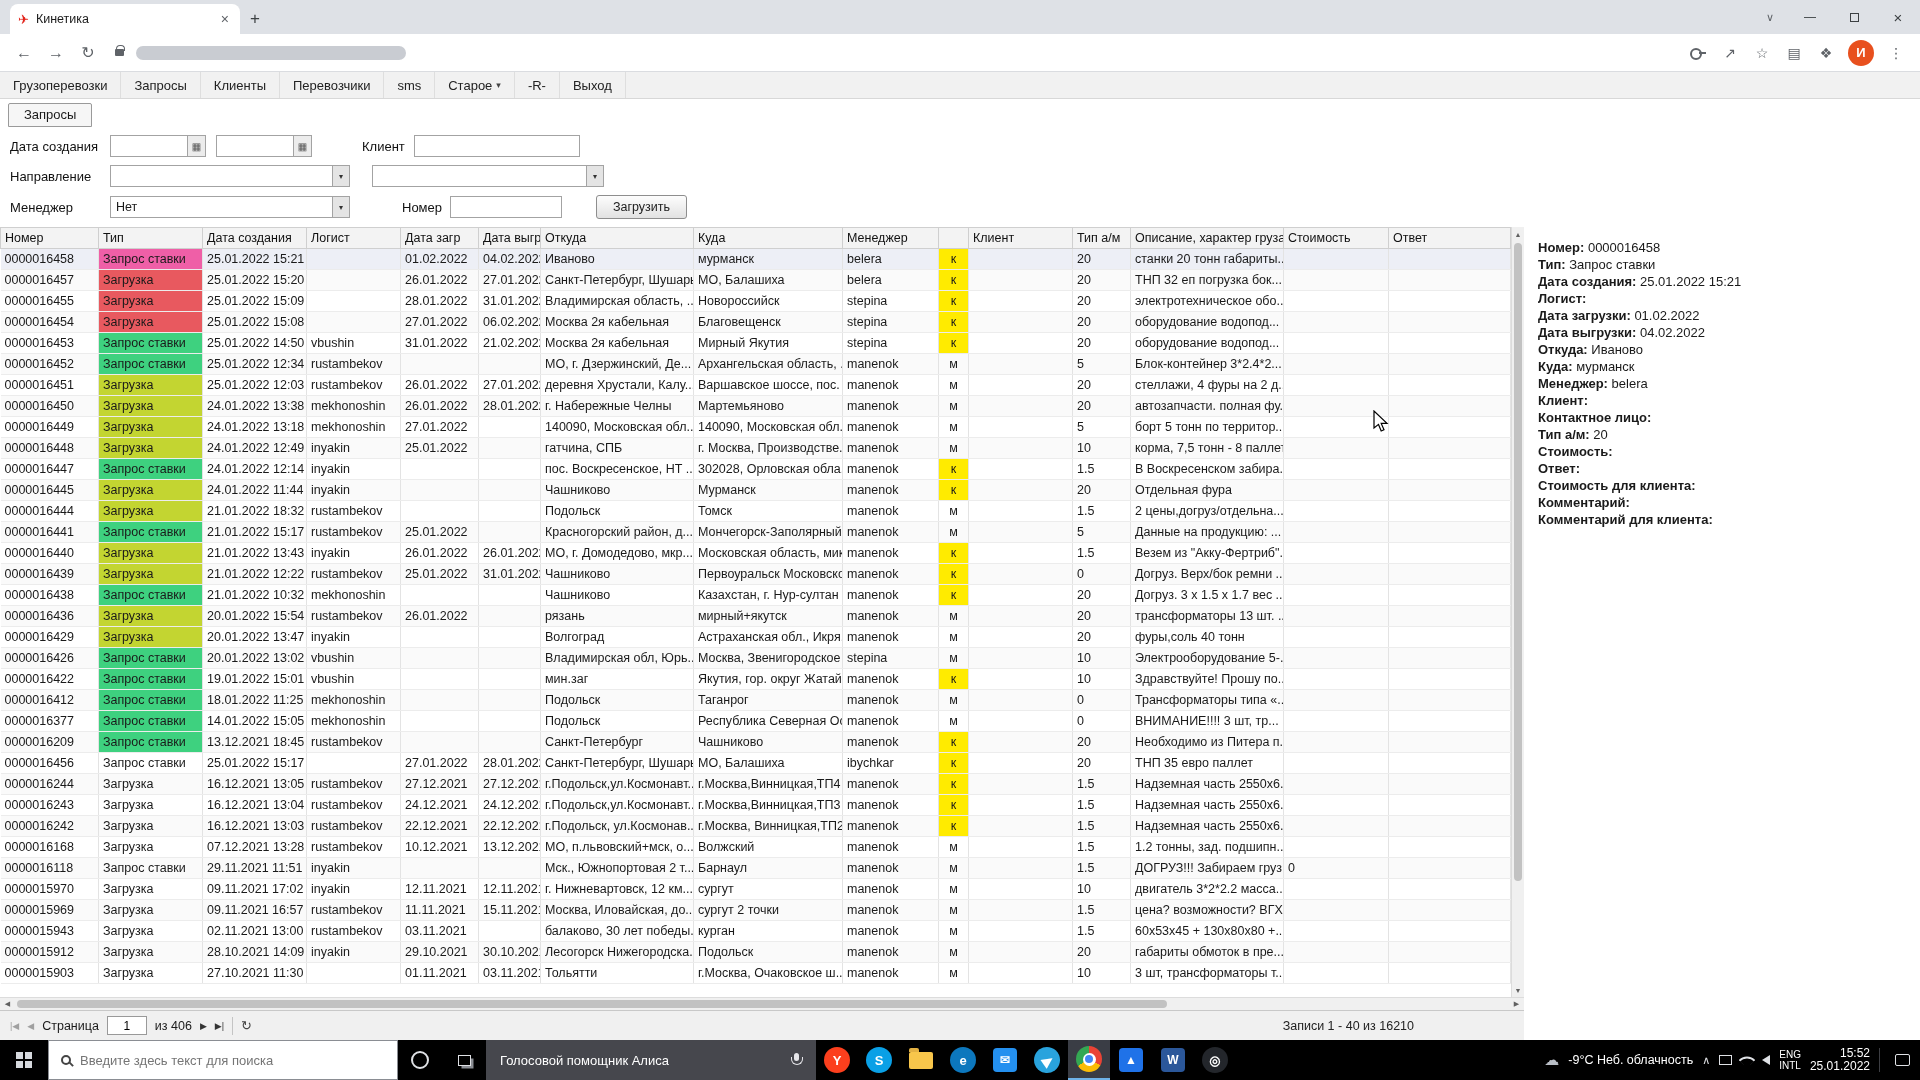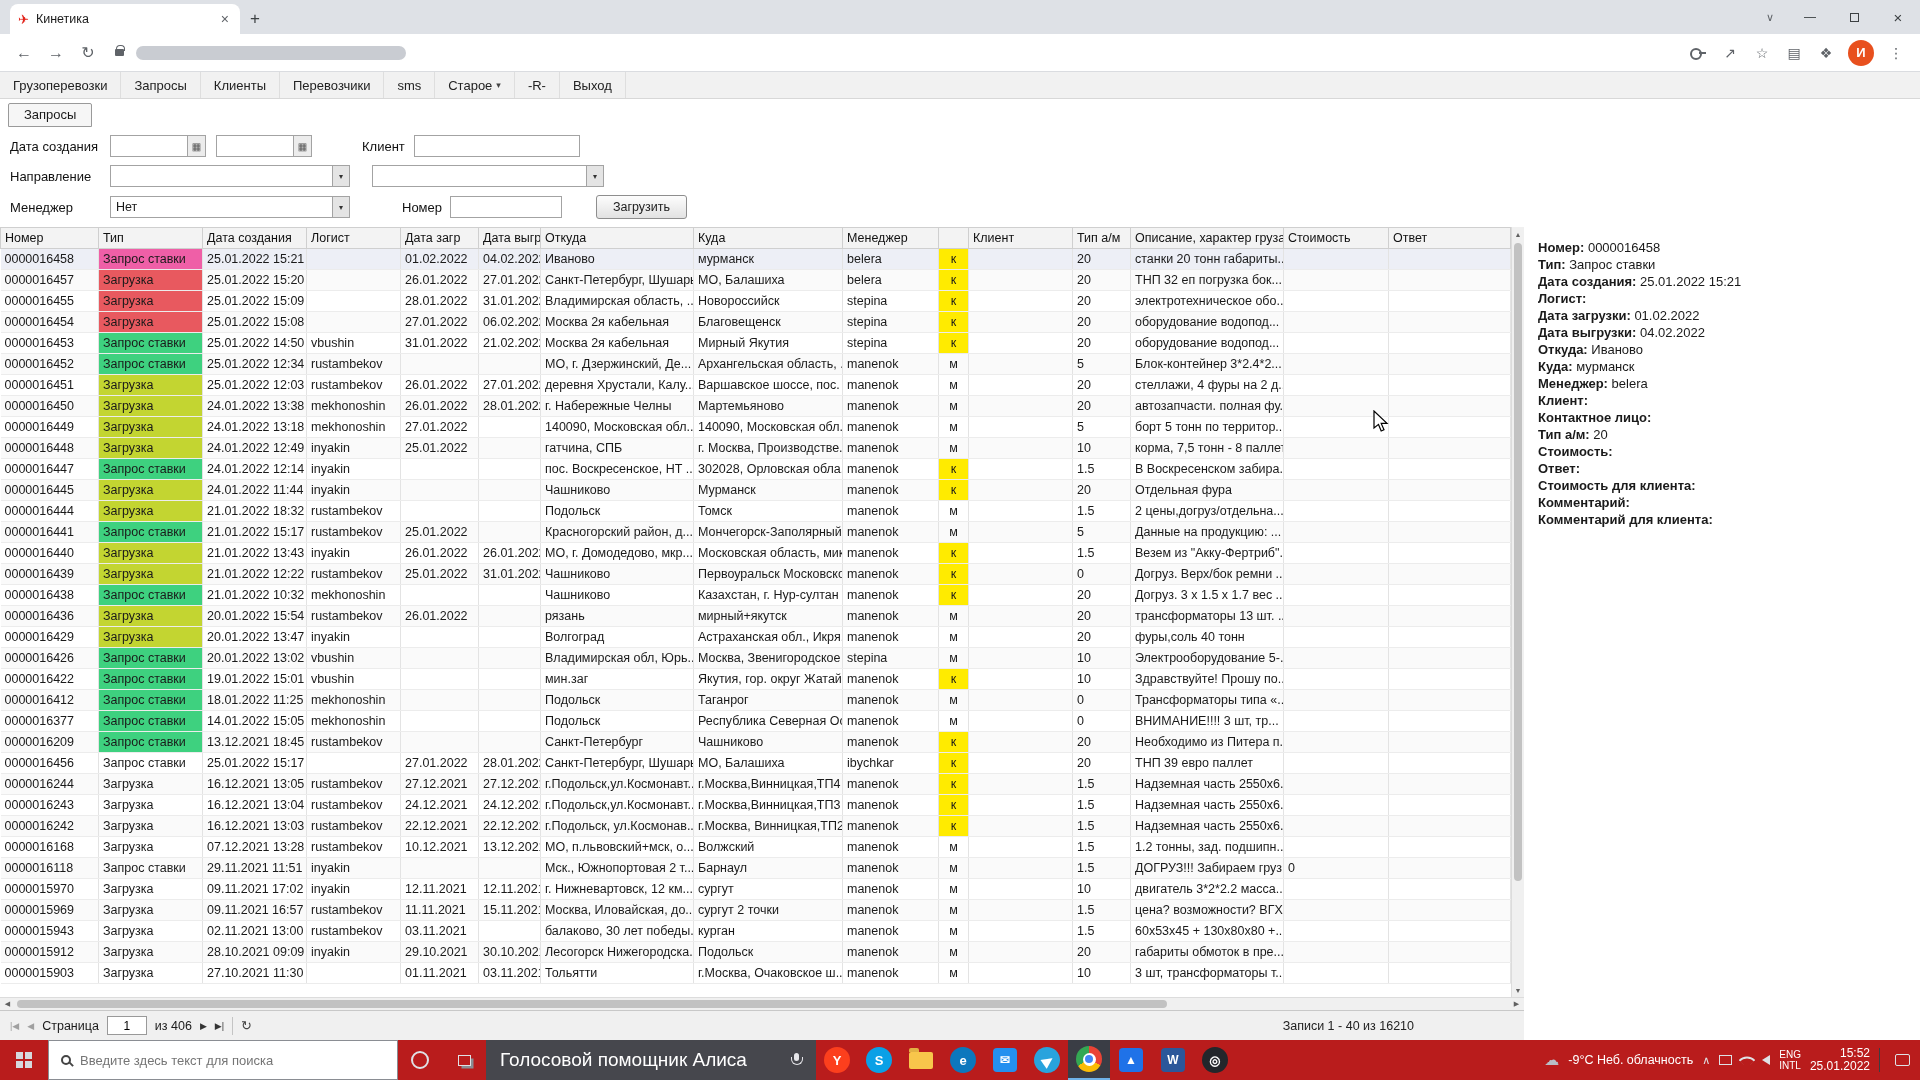--- a/index.html
+++ b/index.html
@@ -86,33 +86,33 @@
   .pginput { width:40px; height:19px; border:1px solid #999; text-align:center; font-size:12px; font-family:inherit; }
   .pgsep { width:1px; height:18px; background:#c4c4c4; }
   .refresh { font-size:13px; color:#444; }
   .records { margin-left:auto; margin-right:100px; color:#222; }
 
   
   .details { flex:1; background:#fff; padding:12px 14px; font-size:13px; line-height:17px; overflow:hidden; }
   .detail-line b { font-weight:bold; }
 
   
-  .taskbar { height:40px; background:#b91c1c; display:flex; align-items:stretch; flex:0 0 auto; }
+  .taskbar { height:40px; background:#000000; display:flex; align-items:stretch; flex:0 0 auto; }
   .tb-start { width:48px; display:grid; place-items:center; }
   .win-logo { display:grid; grid-template-columns:7px 7px; grid-template-rows:7px 7px; gap:2px; }
   .win-logo span { background:#d6d9de; }
   .tb-search { width:350px; background:#fff; display:flex; align-items:center; gap:9px; padding:0 12px; border:1px solid #8a8d93; }
   .mag { width:10px; height:10px; border:2px solid #444; border-radius:50%; position:relative; flex:0 0 auto; }
   .mag::after { content:''; position:absolute; width:6px; height:2px; background:#444; transform:rotate(45deg); right:-5px; bottom:-2px; }
   .tb-search input { border:none; outline:none; flex:1; font-size:13px; font-family:inherit; background:transparent; color:#333; }
   .tb-round, .tb-taskview { width:44px; display:grid; place-items:center; }
   .oring { width:18px; height:18px; border:2px solid #dfe1e5; border-radius:50%; }
   .tview { width:13px; height:11px; border:1.5px solid #dfe1e5; box-shadow:3px 3px 0 -0.5px #8a8d93; }
   .tb-alice { width:330px; background:#46474d; display:flex; align-items:center; gap:10px; padding:0 14px; }
-  .alice-label { flex:1; color:#fff; font-size:19px; white-space:nowrap; overflow:hidden; }
+  .alice-label { flex:1; color:#fff; font-size:13px; white-space:nowrap; overflow:hidden; }
   .mic { width:11px; height:15px; position:relative; flex:0 0 auto; }
   .mic::before { content:''; position:absolute; left:3px; top:0; width:5px; height:8px; background:#e6e6ea; border-radius:2.5px; }
   .mic::after { content:''; position:absolute; left:0px; top:4px; width:10px; height:7px; border:1.5px solid #e6e6ea; border-top:none; border-radius:0 0 6px 6px; }
   .tb-apps { display:flex; align-items:stretch; }
   .tb-slot { width:42px; display:grid; place-items:center; }
   .tb-slot.active { background:#3a3d45; border-bottom:2px solid #6fb3e8; }
   .app-c { width:26px; height:26px; border-radius:50%; display:grid; place-items:center; font-size:13px; font-weight:bold; }
   .app-s { width:24px; height:24px; border-radius:4px; display:grid; place-items:center; font-size:12px; font-weight:bold; }
   .tilt { transform:rotate(-35deg); }
   .folder-ic { width:24px; height:17px; background:#f8c64b; border-radius:2px; position:relative; }
@@ -700,21 +700,21 @@
                 <td>25.01.2022 15:17</td>
                 <td></td>
                 <td>27.01.2022</td>
                 <td>28.01.2022</td>
                 <td>Санкт-Петербург, Шушары</td>
                 <td>МО, Балашиха</td>
                 <td>ibychkar</td>
                 <td class="c" style="background:#ffeb00">к</td>
                 <td></td>
                 <td>20</td>
-                <td>ТНП 39 евро паллет</td>
+                <td>ТНП 35 евро паллет</td>
                 <td></td>
                 <td></td>
               </tr>
               <tr>
                 <td>0000016244</td>
                 <td>Загрузка</td>
                 <td>16.12.2021 13:05</td>
                 <td>rustambekov</td>
                 <td>27.12.2021</td>
                 <td>27.12.2021</td>
@@ -843,21 +843,21 @@
                 <td class="c">м</td>
                 <td></td>
                 <td>1.5</td>
                 <td>60х53х45 + 130х80х80 +...</td>
                 <td></td>
                 <td></td>
               </tr>
               <tr>
                 <td>0000015912</td>
                 <td>Загрузка</td>
-                <td>28.10.2021 09:09</td>
+                <td>28.10.2021 14:09</td>
                 <td>inyakin</td>
                 <td>29.10.2021</td>
                 <td>30.10.2021</td>
                 <td>Лесогорск Нижегородска...</td>
                 <td>Подольск</td>
                 <td>manenok</td>
                 <td class="c">м</td>
                 <td></td>
                 <td>20</td>
                 <td>габариты обмоток в пре...</td>

